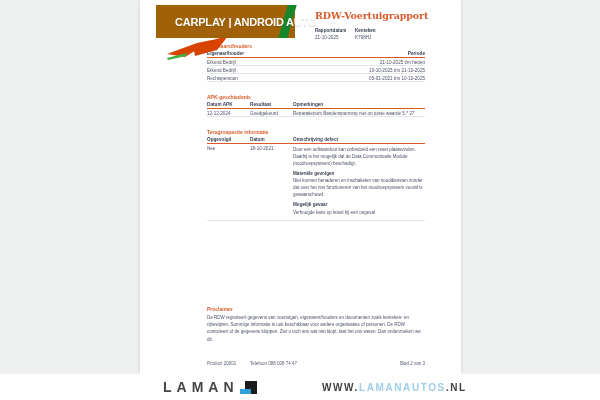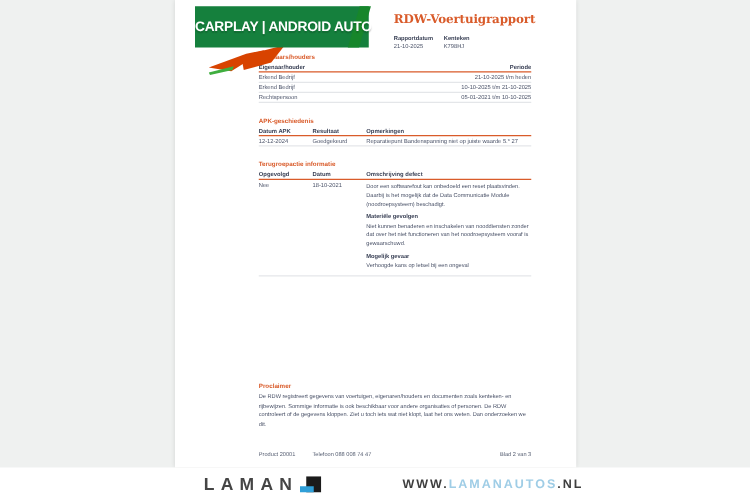--- a/index.html
+++ b/index.html
@@ -39,21 +39,21 @@
   .right { text-align:right; }
   .c86 { flex:0 0 86px; }
   .nowrap { white-space:nowrap; overflow:hidden; }
   .para { font-size:9px; line-height:14px; color:#4a5268; }
   .sub-h { font-size:9.2px; font-weight:bold; color:#3a4156; margin:8px 0 3px 0; }
   .recall-row { border-bottom:1px solid #c9cdd4; padding-bottom:10px; }
   .footer-line { position:absolute; left:134px; top:722px; width:436px; display:flex; font-size:9px; color:#5a6275; }
   
   .banner {
     position:absolute; left:156px; top:5px; width:139px; height:33px;
-    background:#15803d; z-index:5; display:flex; align-items:center;
+    background:#a16207; z-index:5; display:flex; align-items:center;padding-left:19px;
   }
   .banner-label {
     position:relative; z-index:2; width:100%; text-align:center;
     color:#ffffff; font-weight:bold; font-size:11px; letter-spacing:-.2px;
     white-space:nowrap; text-shadow:0 1px 1px rgba(0,0,0,.18);
   }
   .banner-slant {
     position:absolute; right:3px; top:0; width:9px; height:33px;
     background:#17862b; transform:skewX(-16deg); z-index:1;
   }

